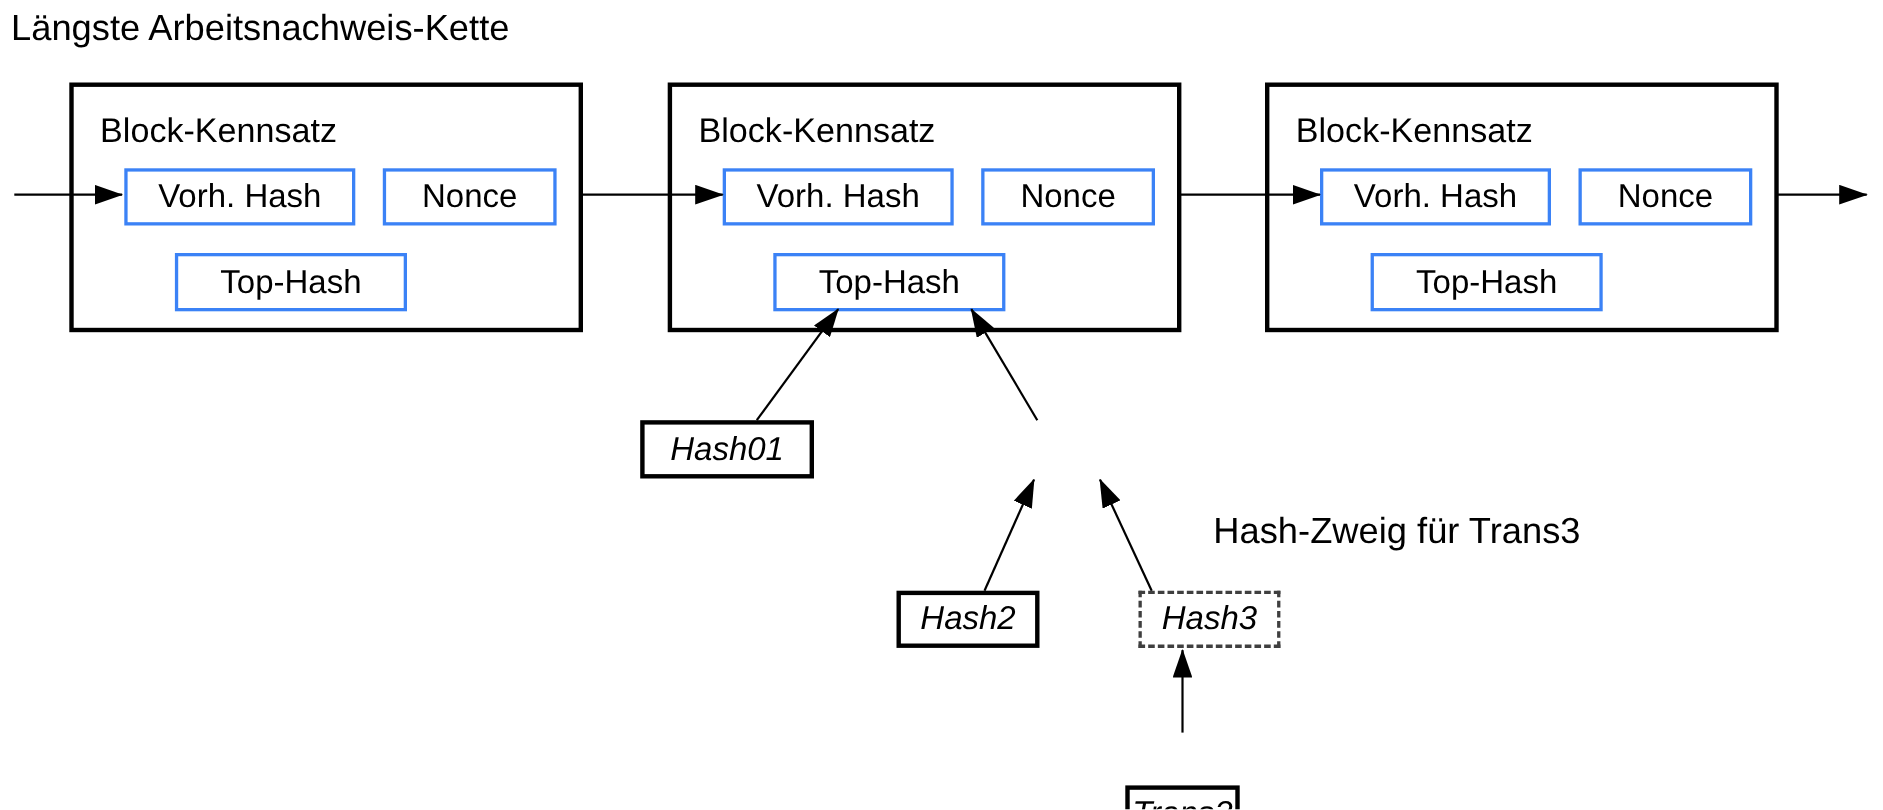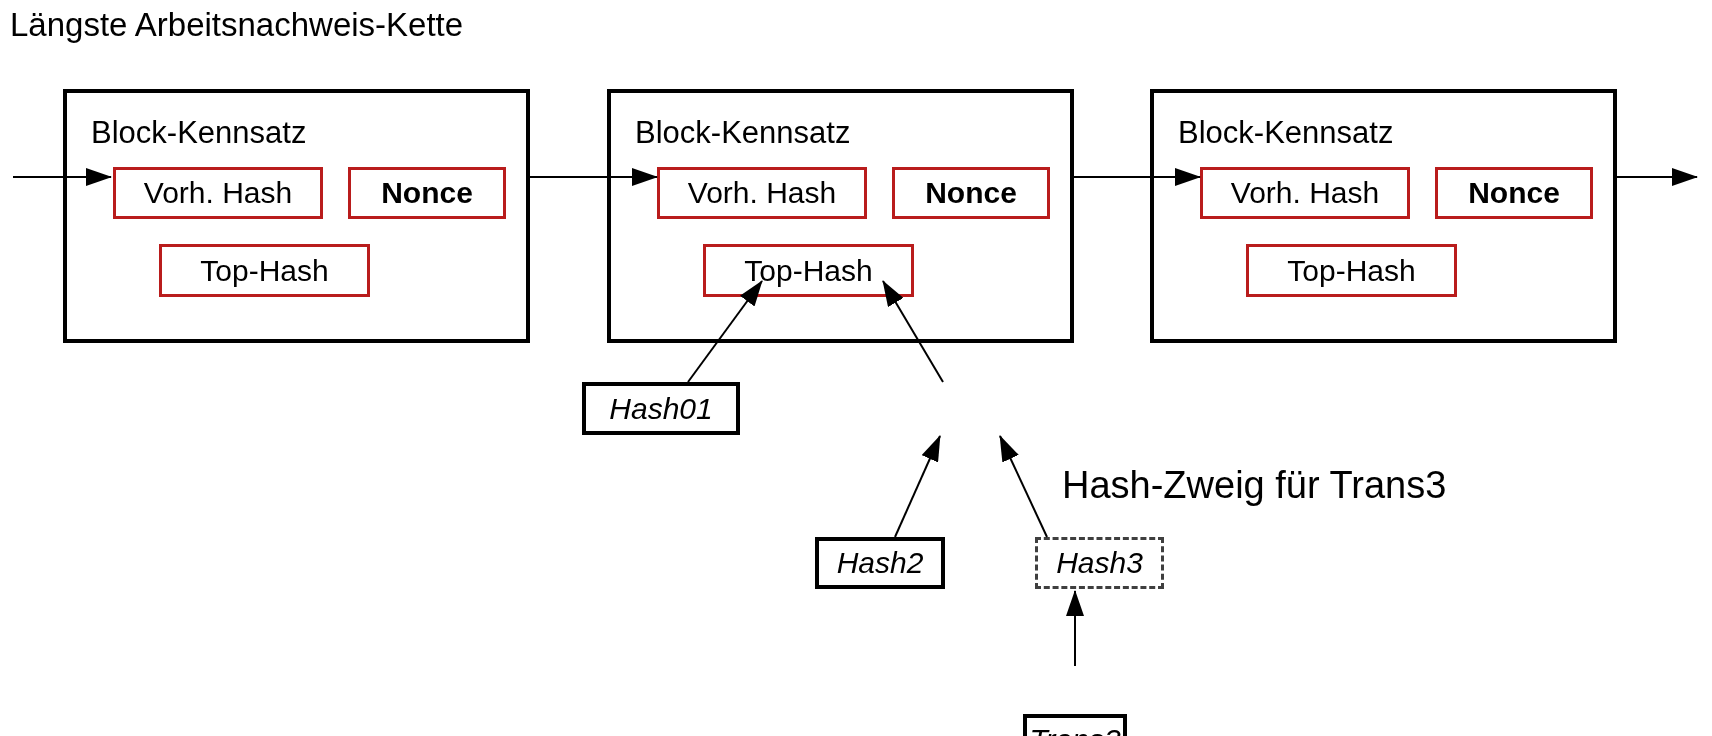--- a/index.html
+++ b/index.html
@@ -28,48 +28,48 @@
   .arrow-layer {
     position: absolute;
     left: 0;
     top: 0;
     width: 1712px;
     height: 736px;
     pointer-events: none;
   }
   .block {
     position: absolute;
-    top: 89px;
+    top: 75px;
     width: 467px;
-    height: 254px;
+    height: 227px;
     border: 4px solid #000;
     box-sizing: border-box;
     background: #ffffff;
     padding-left: 20px;
   }
   .block-label {
     position: absolute;
     left: 24px;
     top: 22px;
     font-size: 31px;
     white-space: nowrap;
   }
   .inner-box {
     position: absolute;
-    border: 3px solid #b91c1c;
+    border: 3px solid #3b82f6;
     box-sizing: border-box;
     display: flex;
     align-items: center;
     justify-content: center;
     font-size: 30px;
     background: #ffffff;
     white-space: nowrap;
   }
   .prev-hash { left: 46px;  top: 74px;  width: 210px; height: 52px; }
-  .nonce     { left: 281px; top: 74px;  width: 158px; height: 52px; font-weight: bold; }
+  .nonce     { left: 281px; top: 74px;  width: 158px; height: 52px; }
   .top-hash  { left: 92px;  top: 151px; width: 211px; height: 53px; }
 
   .node {
     position: absolute;
     box-sizing: border-box;
     display: flex;
     align-items: center;
     justify-content: center;
     font-size: 30px;
     background: #ffffff;
@@ -80,23 +80,23 @@
   .node.dashed { border: 3px dashed #3f3f3f; }
 
   .node-hash01 { left: 582px;  top: 382px; width: 158px; height: 53px; }
   .node-hash23 { left: 893px;  top: 382px; width: 157px; height: 52px; }
   .node-hash2  { left: 815px;  top: 537px; width: 130px; height: 52px; }
   .node-hash3  { left: 1035px;  top: 537px; width: 129px; height: 52px; }
   .node-trans3 { left: 1023px; top: 666px; width: 104px; height: 51px; margin-top: 48px; }
 
   .annotation {
     position: absolute;
-    left: 1062px;
+    left: 1103px;
     top: 464px;
-    font-size: 38px;
+    font-size: 33px;
     white-space: nowrap;
   }
   .conn { stroke: #000; stroke-width: 2; fill: none; }
 </style>
 </head>
 <body>
 
 <div class="canvas">
 
   <div class="title">Längste Arbeitsnachweis-Kette</div>

